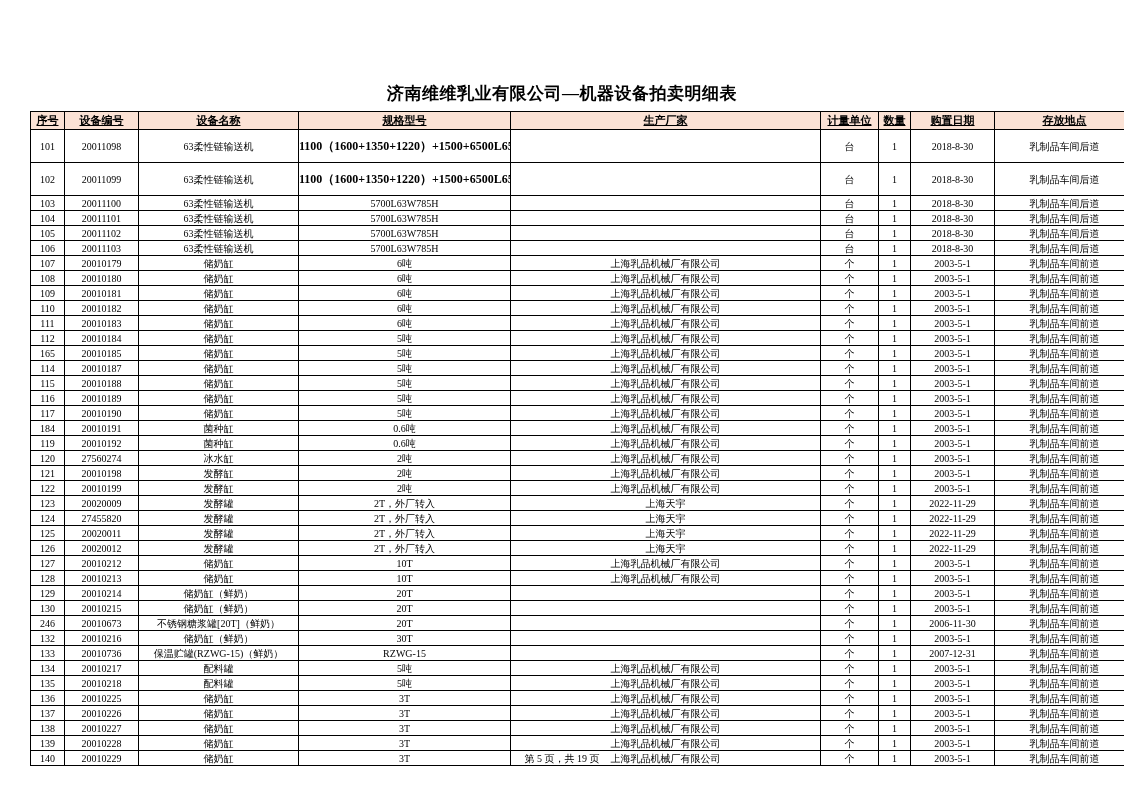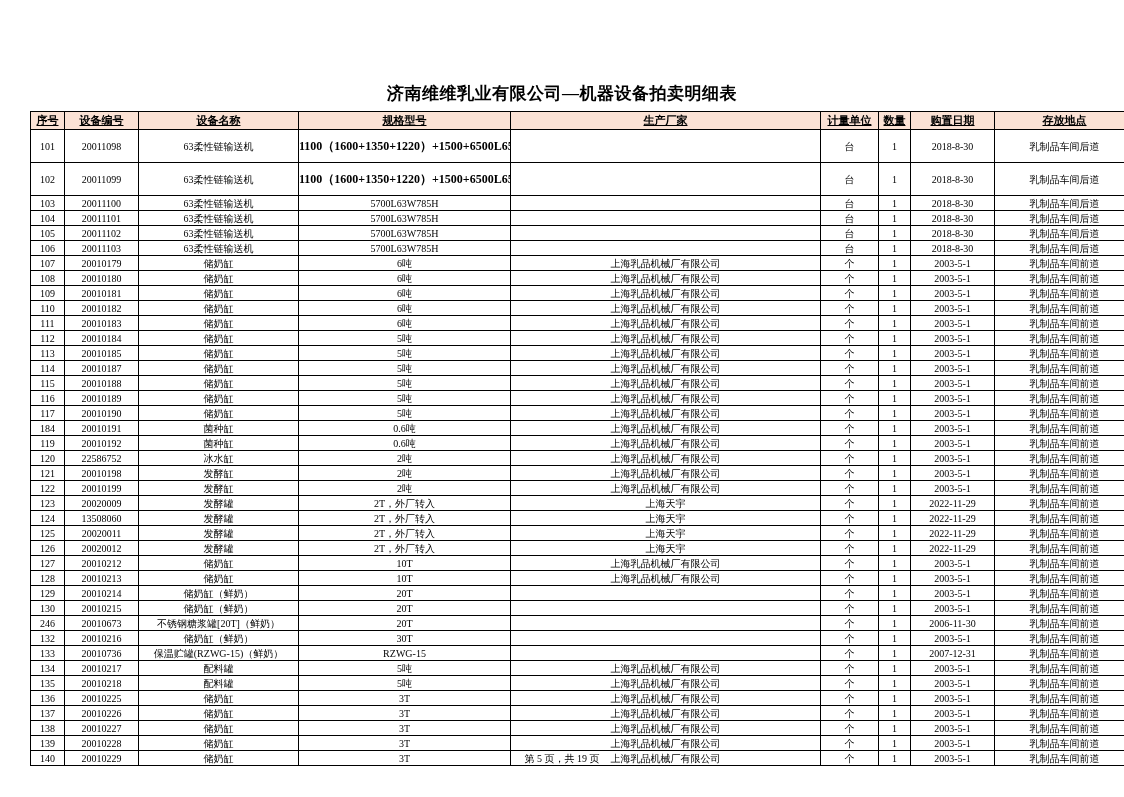--- a/index.html
+++ b/index.html
@@ -250,21 +250,21 @@
           <td>20010184</td>
           <td>储奶缸</td>
           <td>5吨</td>
           <td>上海乳品机械厂有限公司</td>
           <td>个</td>
           <td>1</td>
           <td>2003-5-1</td>
           <td>乳制品车间前道</td>
         </tr>
         <tr>
-          <td>113</td>
+          <td>165</td>
           <td>20010185</td>
           <td>储奶缸</td>
           <td>5吨</td>
           <td>上海乳品机械厂有限公司</td>
           <td>个</td>
           <td>1</td>
           <td>2003-5-1</td>
           <td>乳制品车间前道</td>
         </tr>
         <tr>
@@ -328,21 +328,21 @@
           <td>菌种缸</td>
           <td>0.6吨</td>
           <td>上海乳品机械厂有限公司</td>
           <td>个</td>
           <td>1</td>
           <td>2003-5-1</td>
           <td>乳制品车间前道</td>
         </tr>
         <tr>
           <td>120</td>
-          <td>22586752</td>
+          <td>27560274</td>
           <td>冰水缸</td>
           <td>2吨</td>
           <td>上海乳品机械厂有限公司</td>
           <td>个</td>
           <td>1</td>
           <td>2003-5-1</td>
           <td>乳制品车间前道</td>
         </tr>
         <tr>
           <td>121</td>
@@ -372,21 +372,21 @@
           <td>发酵罐</td>
           <td>2T，外厂转入</td>
           <td>上海天宇</td>
           <td>个</td>
           <td>1</td>
           <td>2022-11-29</td>
           <td>乳制品车间前道</td>
         </tr>
         <tr>
           <td>124</td>
-          <td>13508060</td>
+          <td>27455820</td>
           <td>发酵罐</td>
           <td>2T，外厂转入</td>
           <td>上海天宇</td>
           <td>个</td>
           <td>1</td>
           <td>2022-11-29</td>
           <td>乳制品车间前道</td>
         </tr>
         <tr>
           <td>125</td>

